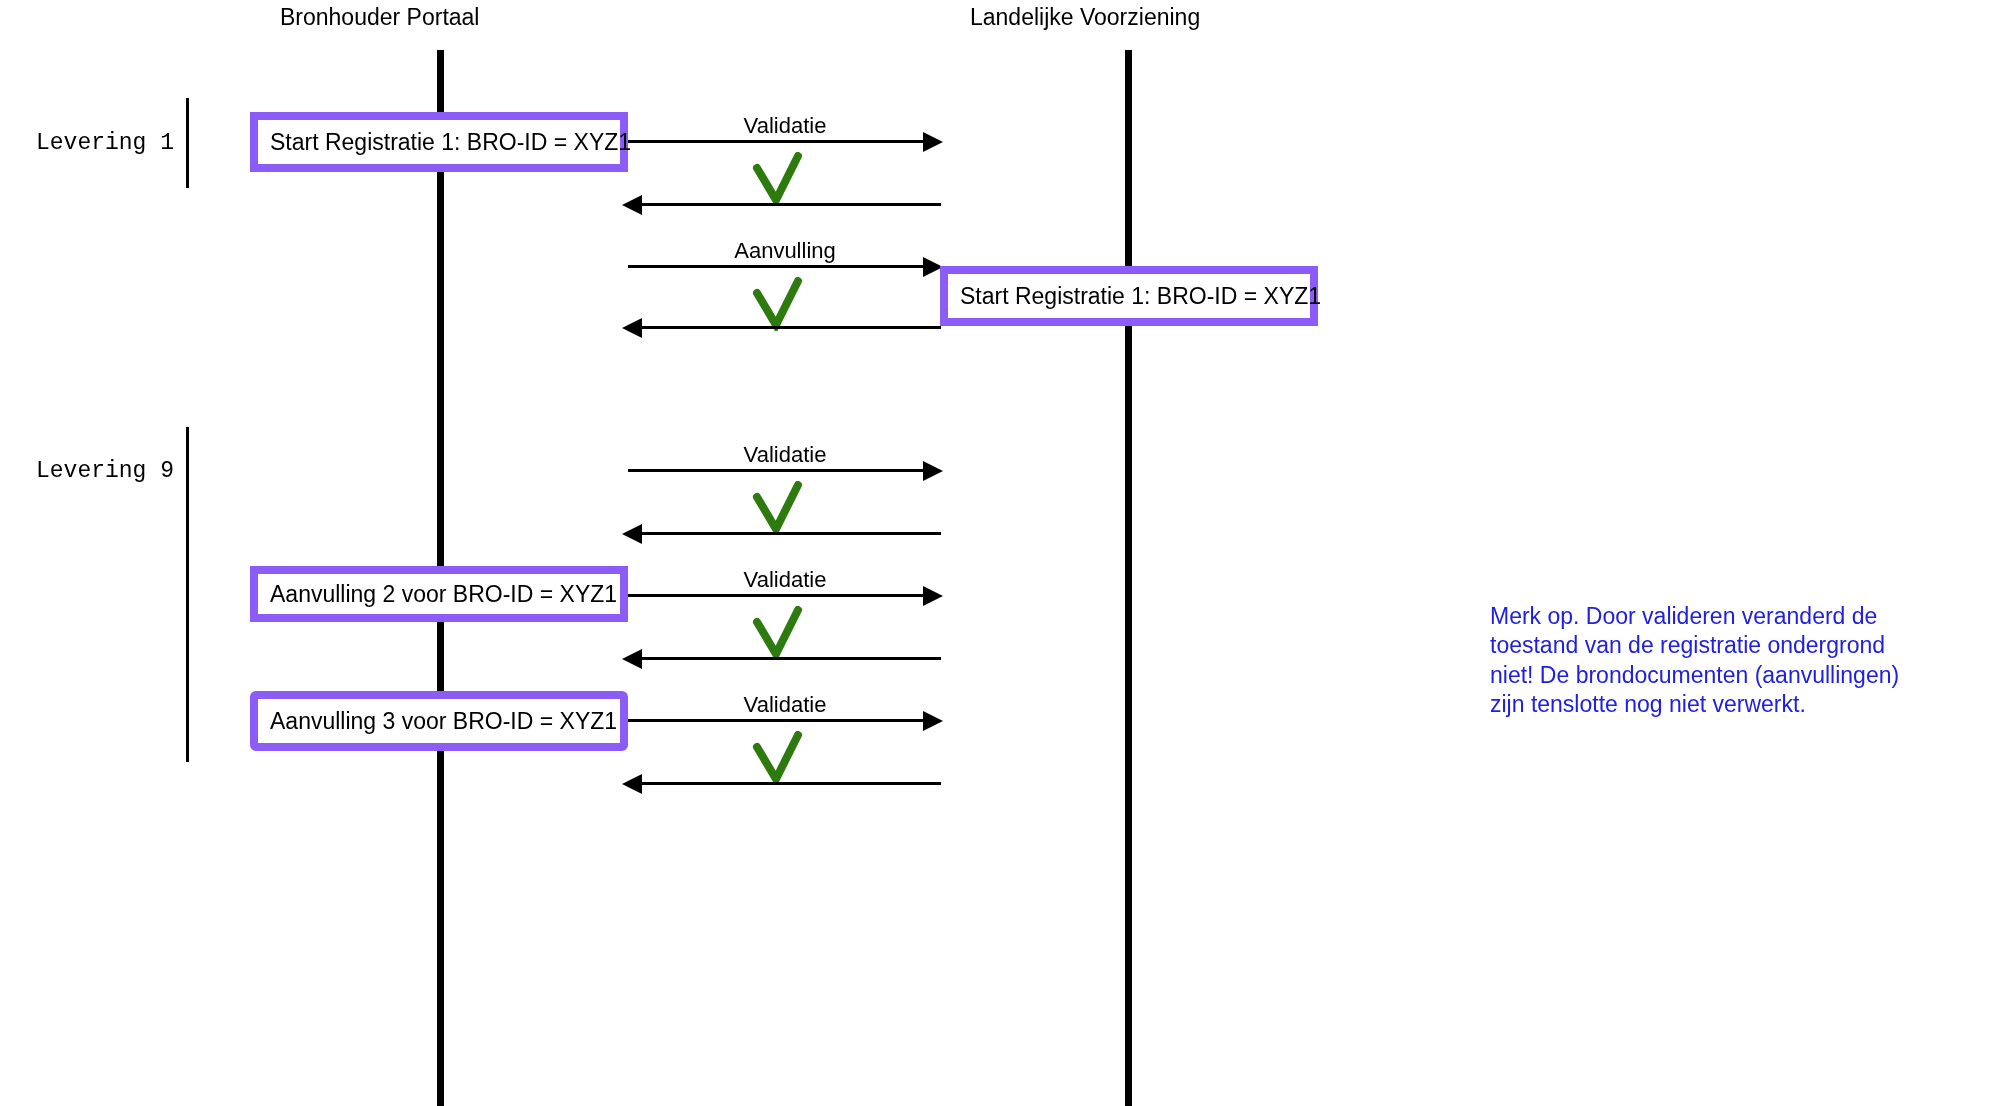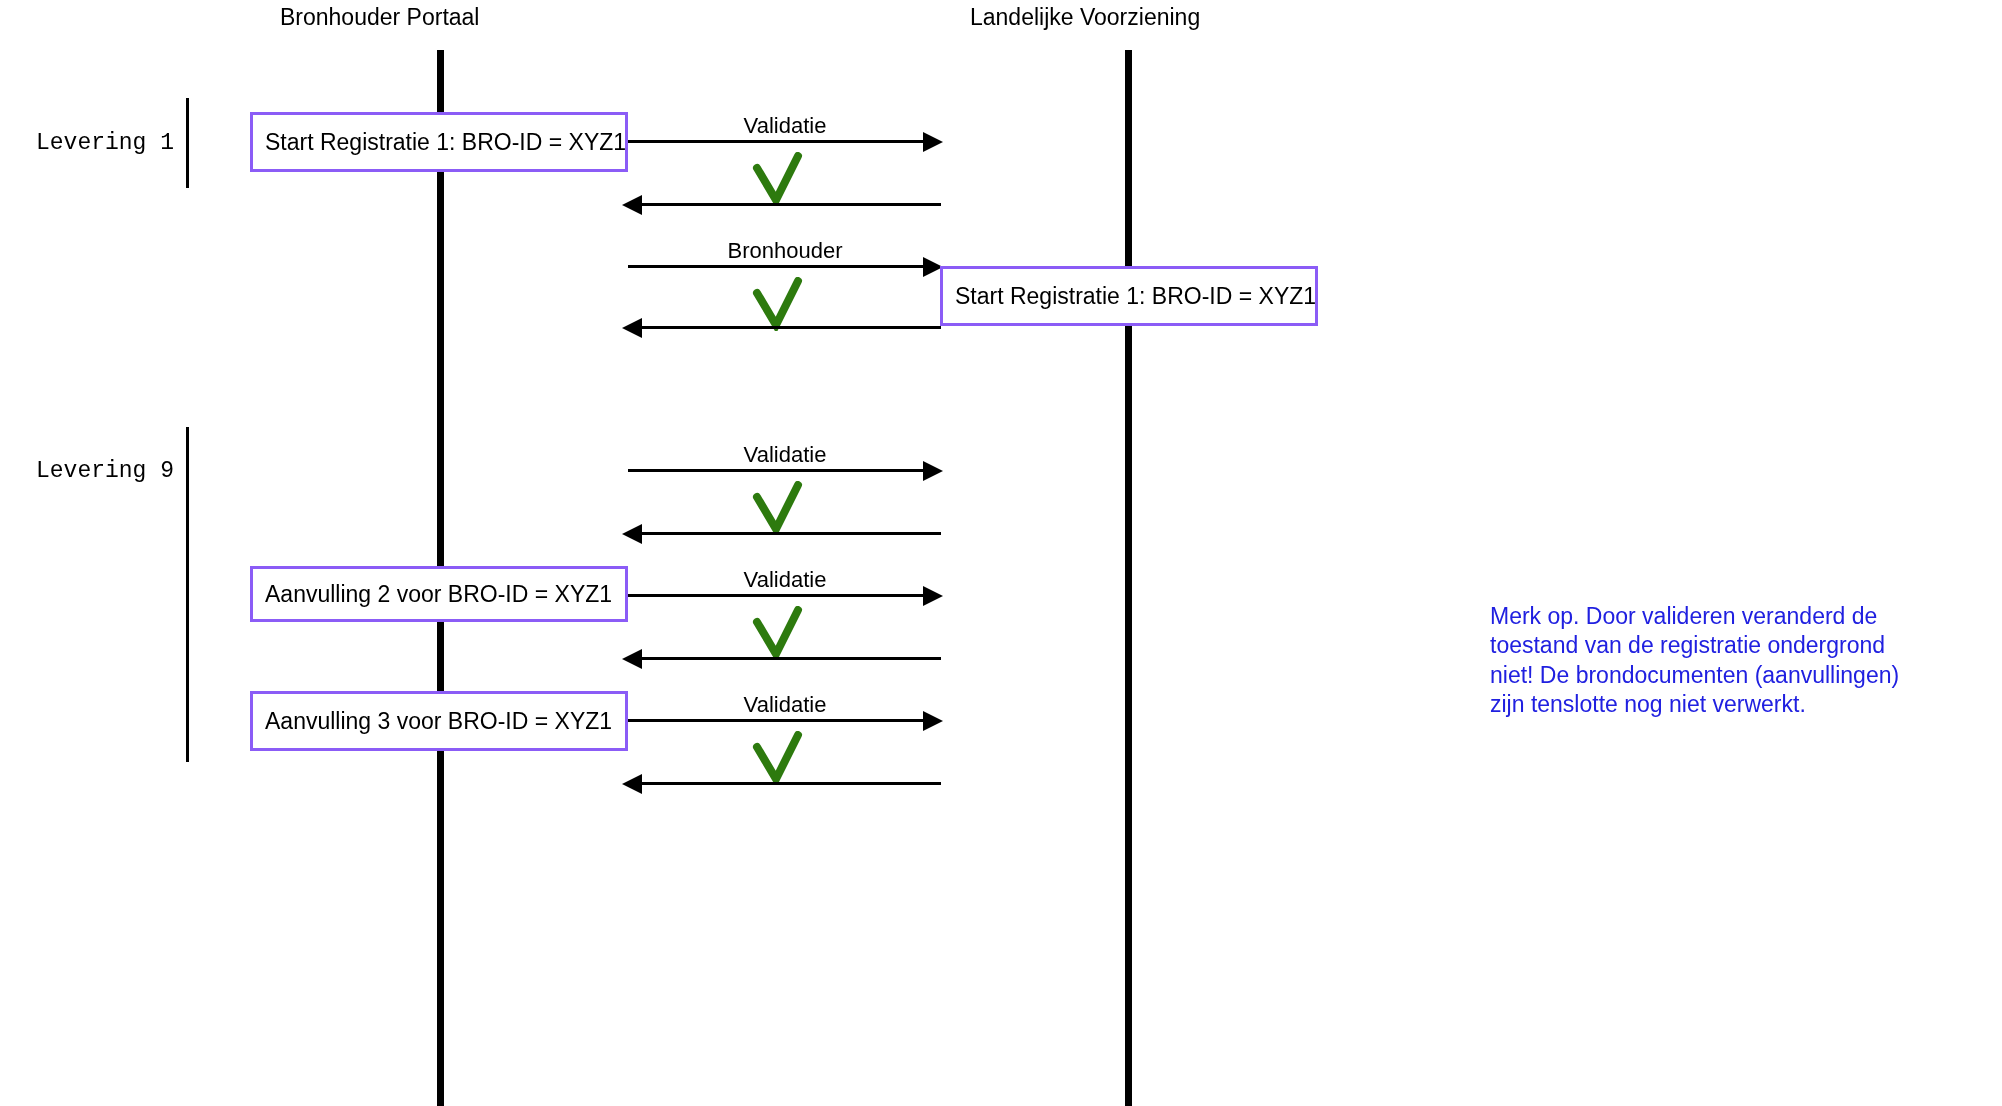--- a/index.html
+++ b/index.html
@@ -43,21 +43,21 @@
   
   .group-label {
     font-size: 23px;
     white-space: nowrap;
     line-height: 1;
     font-family: Liberation Mono, monospace;
   }
 
   
   .msgbox {
-    border: 3px solid #8b5cf6;
+    border: 8px solid #8b5cf6;
     background: #ffffff;
     box-sizing: border-box;
     display: flex;
     align-items: center;
     padding-left: 12px;
   }
   .msgbox .msgbox-text {
     font-size: 23px;
     white-space: nowrap;
     line-height: 1;
@@ -123,21 +123,21 @@
 
   <div class="abs checkmark" style="left:752px; top:152px;">
     <svg width="52" height="54" viewBox="0 0 52 54">
       <path d="M5 16 L24 48 L46 4" fill="none" stroke="#2D7A0E" stroke-width="8" stroke-linecap="round" stroke-linejoin="miter"></path>
     </svg>
   </div>
 
   <div class="abs arrow-line" style="left:641px; top:203px; width:300px;"></div>
   <div class="abs arrow-head left" style="left:622px; top:195px;"></div>
 
-  <div class="abs arrow-label" style="left:628px; top:240px; width:314px;">Bronhouder</div>
+  <div class="abs arrow-label" style="left:628px; top:240px; width:314px;">Aanvulling</div>
   <div class="abs arrow-line" style="left:628px; top:265px; width:297px;"></div>
   <div class="abs arrow-head right" style="left:923px; top:257px;"></div>
 
   <div class="abs msgbox" style="left:940px; top:266px; width:378px; height:60px;">
     <span class="msgbox-text">Start Registratie 1: BRO-ID = XYZ1</span>
   </div>
 
   <div class="abs checkmark" style="left:752px; top:277px;">
     <svg width="52" height="54" viewBox="0 0 52 54">
       <path d="M5 16 L24 48 L46 4" fill="none" stroke="#2D7A0E" stroke-width="8" stroke-linecap="round" stroke-linejoin="miter"></path>
@@ -175,21 +175,21 @@
 
   <div class="abs checkmark" style="left:752px; top:606px;">
     <svg width="52" height="54" viewBox="0 0 52 54">
       <path d="M5 16 L24 48 L46 4" fill="none" stroke="#2D7A0E" stroke-width="8" stroke-linecap="round" stroke-linejoin="miter"></path>
     </svg>
   </div>
 
   <div class="abs arrow-line" style="left:641px; top:657px; width:300px;"></div>
   <div class="abs arrow-head left" style="left:622px; top:649px;"></div>
 
-  <div class="abs msgbox" style="left:250px; top:691px; width:378px; height:60px;">
+  <div class="abs msgbox" style="left:250px; top:691px; width:378px; height:60px;border-radius:6px;">
     <span class="msgbox-text">Aanvulling 3 voor BRO-ID = XYZ1</span>
   </div>
 
   <div class="abs arrow-label" style="left:628px; top:694px; width:314px;">Validatie</div>
   <div class="abs arrow-line" style="left:628px; top:719px; width:297px;"></div>
   <div class="abs arrow-head right" style="left:923px; top:711px;"></div>
 
   <div class="abs checkmark" style="left:752px; top:731px;">
     <svg width="52" height="54" viewBox="0 0 52 54">
       <path d="M5 16 L24 48 L46 4" fill="none" stroke="#2D7A0E" stroke-width="8" stroke-linecap="round" stroke-linejoin="miter"></path>

